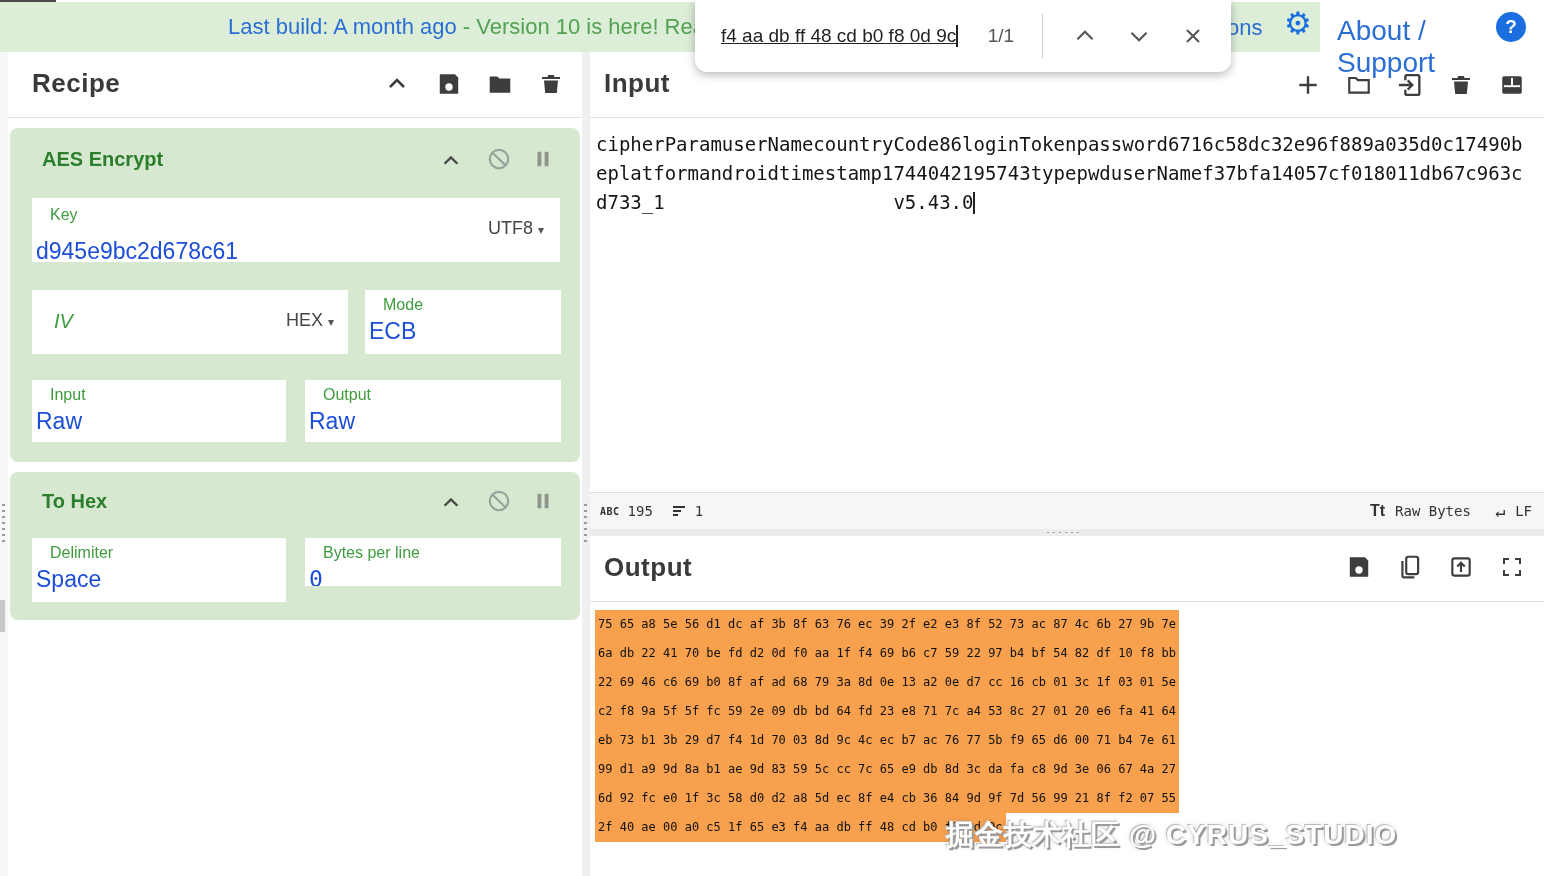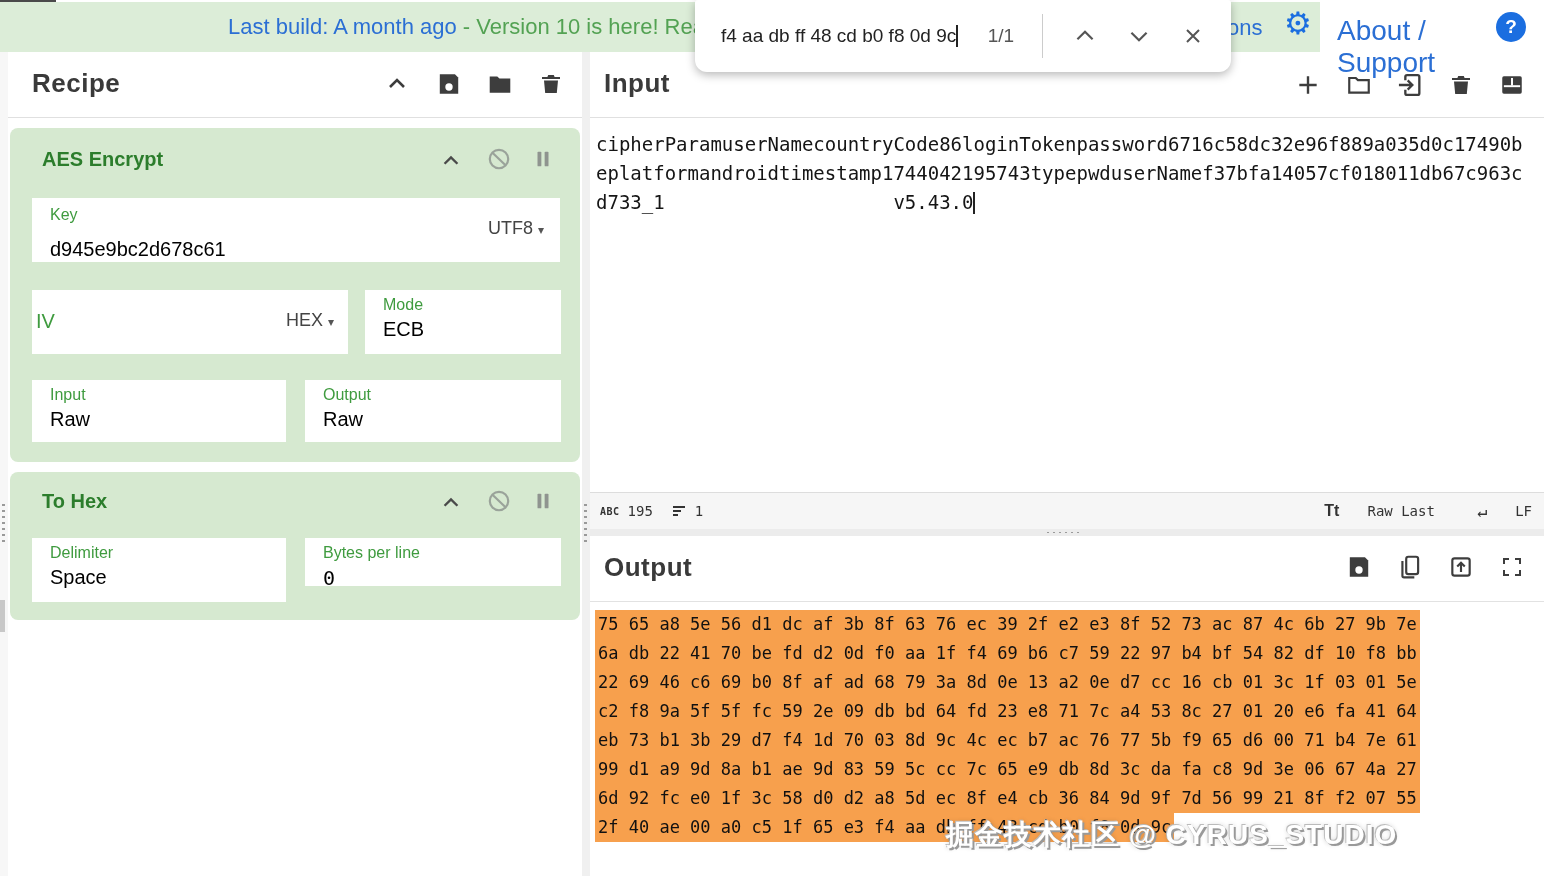--- a/index.html
+++ b/index.html
@@ -22,21 +22,21 @@
   #gear { left:1284px; top:6px; font-size:31px; color:#1b6ee0; line-height:1; }
   #about { left:1337px; top:13px; font-size:28px; color:#2b6fd4; }
   #help-circle { left:1496px; top:10px; width:30px; height:30px; border-radius:50%;
     background:#1b6ee0; color:#fff; font-weight:bold; font-size:19px;
     display:flex; align-items:center; justify-content:center; }
 
   
   #find-bar { left:695px; top:0; width:536px; height:72px; background:#fff; z-index:50;
     border-radius:3px 3px 12px 12px; box-shadow:0 3px 10px rgba(0,0,0,.28);
     display:flex; align-items:center; padding-left:26px; }
-  #find-query { font-size:19px; color:#222; white-space:pre; }
+  #find-query { font-size:19px; color:#222; white-space:pre;text-decoration:underline; }
   .caret { display:inline-block; width:1.5px; height:22px; background:#222; vertical-align:-4px; }
   #find-count { margin-left:30px; font-size:19px; color:#555; }
   #find-div { margin-left:28px; width:1px; height:44px; background:#ccc; }
   .find-btn { margin-left:14px; width:40px; height:40px; display:flex; align-items:center; justify-content:center; color:#555; }
 
   
   #left-strip { left:0; top:52px; width:8px; height:824px; background:#f7f7f7; }
   #left-thumb { left:0; top:548px; width:5px; height:32px; background:#c8c8c8; }
   .vdots { width:6px; height:44px;
     background:radial-gradient(#9a9a9a 1.1px, transparent 1.2px); background-size:5px 6px; }
@@ -52,47 +52,47 @@
 
   .op-card { position:absolute; left:2px; width:570px; background:#d6e9d0; border-radius:8px; }
   .op-title { position:absolute; left:32px; font-size:20px; font-weight:bold; color:#2c7d2c; }
   .op-ic { position:absolute; width:26px; height:26px; display:flex; align-items:center; justify-content:center; }
   .op-chevron { color:#4a4a4a; }
   .op-ban { color:#9aa39a; }
   .op-pause { color:#8f948f; }
 
   .arg-field { position:absolute; background:#fff; border-radius:0; overflow:hidden;text-align:center; }
   .arg-label { position:absolute; left:18px; font-size:16px; color:#3f9b3f; }
-  .arg-label-big { position:absolute; left:4px; font-size:20px; color:#3f9b3f; }
-  .arg-value { position:absolute; left:18px; font-size:20px; color:#000000; white-space:pre; }
+  .arg-label-big { position:absolute; left:22px; font-size:20px; color:#3f9b3f;font-style:italic; }
+  .arg-value { position:absolute; left:4px; font-size:23px; color:#1d4ed8; white-space:pre; }
   .arg-dd { position:absolute; font-size:18px; color:#444; white-space:pre; }
   .dd-caret { font-size:12px; color:#555; }
 
   
   #right-panel { left:590px; top:52px; width:954px; height:824px; background:#fff; }
   .rp-ic { position:absolute; top:18px; width:30px; height:30px; color:#3d3d3d; display:flex; align-items:center; justify-content:center; }
 
   #input-text { position:absolute; left:6px; top:78px; width:944px;
     font-family:"DejaVu Sans Mono", monospace; font-size:19px; line-height:29px; color:#151515; }
   #input-text div { white-space:pre; }
   #input-caret { position:absolute; left:383px; top:140px; width:1.5px; height:22px; background:#222; }
 
   #input-footer { position:absolute; left:0; top:440px; width:954px; height:37px; background:#f6f6f6;
     border-top:1px solid #ddd; font-family:"DejaVu Sans Mono", monospace; font-size:14px; color:#333; }
   #if-left { position:absolute; left:10px; top:0; height:36px; display:flex; align-items:center; gap:8px; }
-  #if-right { position:absolute; right:12px; top:0; height:36px; display:flex; align-items:center; gap:28px; }
+  #if-right { position:absolute; right:12px; top:0; height:36px; display:flex; align-items:center; gap:10px; }
   .abc-ic { font-size:10px; font-weight:bold; letter-spacing:.5px; }
   .tt-ic { font-family:"Liberation Sans", sans-serif; font-weight:bold; font-size:16px; }
   .ret-ic { font-size:17px; }
 
   #h-divider { position:absolute; left:0; top:477px; width:954px; height:7px; background:#ececec; }
   #output-header { position:absolute; left:0; top:484px; width:954px; height:66px; background:#fff; border-bottom:1px solid #e2e2e2; }
 
   #output-content { position:absolute; left:5px; top:558px; width:945px;
-    font-family:"DejaVu Sans Mono", monospace; font-size:17px; line-height:29px; color:#111; }
+    font-family:"DejaVu Sans Mono", monospace; font-size:12px; line-height:29px; color:#111; }
   #output-content div { display:table; white-space:pre; background:#f7a04d; padding:0 3px; }
 
   #watermark { left:946px; top:816px; z-index:40; font-size:28px; font-weight:bold; color:#fff;
     white-space:pre; letter-spacing:1px;
     text-shadow:2px 2px 0 #999, -1px -1px 0 #bbb, 0 0 5px rgba(0,0,0,.2); }
 </style>
 </head>
 <body>
 
 <div class="abs" id="top-sliver"></div>
@@ -296,21 +296,21 @@
       <span>195</span>
       <span class="ic" style="margin-left:10px;">
         <svg width="16" height="14" viewBox="0 0 16 14">
             <path d="M2 3h12M2 7h8M2 11h5" stroke="#333" stroke-width="2" fill="none"></path>
           </svg>
         </span>
       <span>1</span>
     </div>
     <div id="if-right">
       <span class="tt-ic">Tt</span>
-      <span>Raw Last</span>
+      <span>Raw Bytes</span>
       <span class="ret-ic" style="margin-left:14px;">↵</span>
       <span>LF</span>
     </div>
   </div>
 
   <div id="h-divider">
     <div class="hdots abs" style="left:455px; top:1px;"></div>
   </div>
 
   <div id="output-header">

